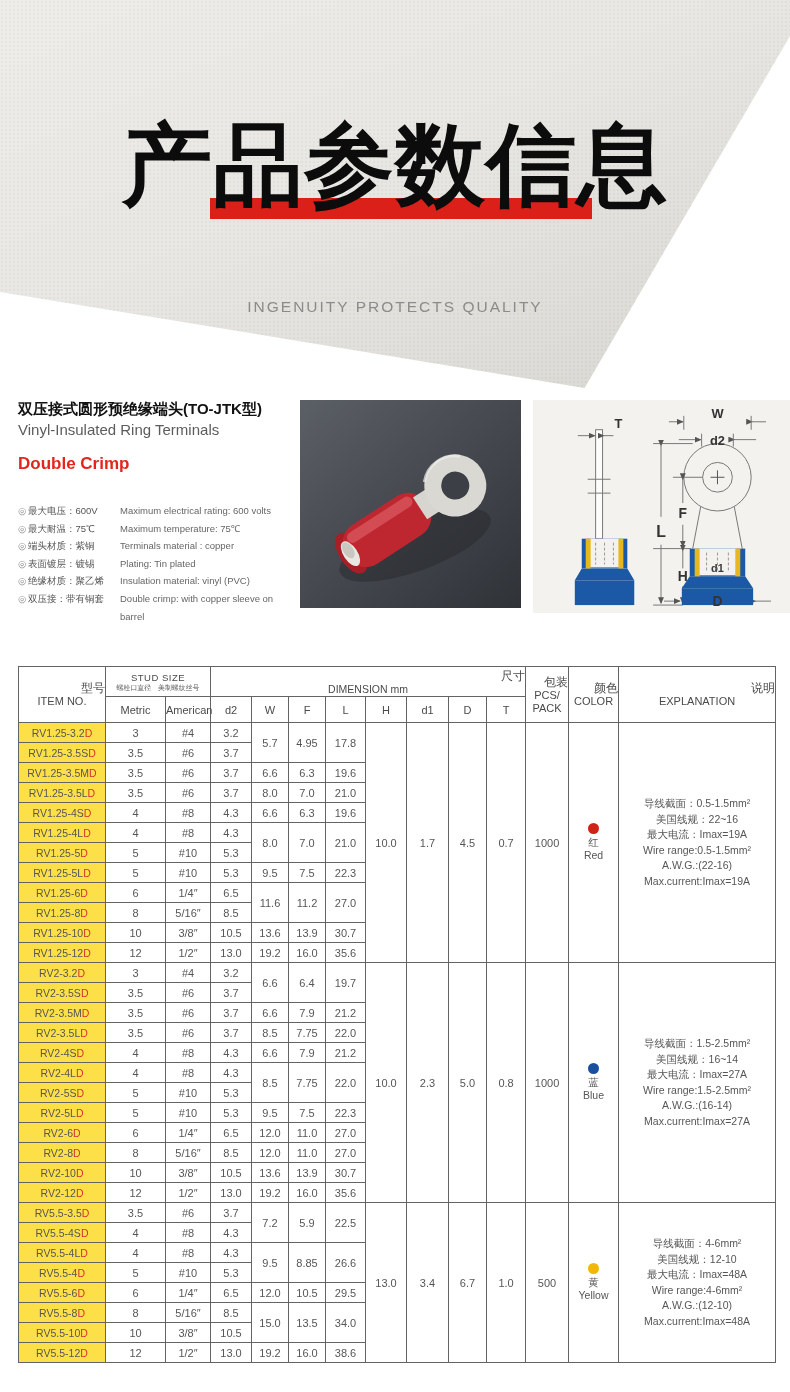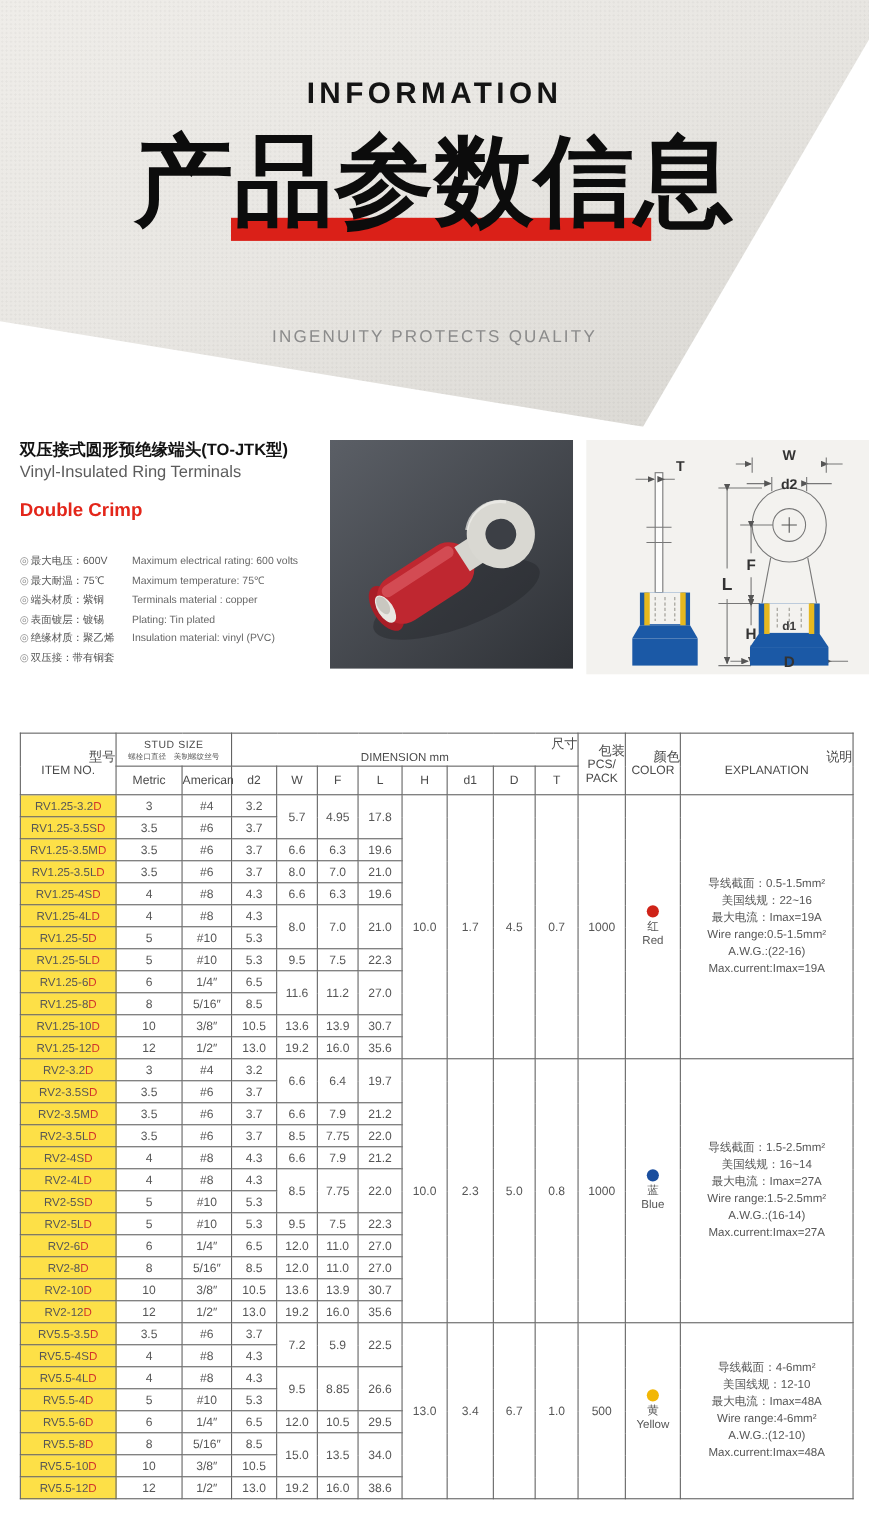--- a/index.html
+++ b/index.html
@@ -58,21 +58,20 @@
   td.expl-cell{text-align:left;padding-left:8px;font-size:10.5px;line-height:15.5px;color:#565656;}
 </style>
 </head>
 <body>
 
 <div class="page">
 
   <div class="hero">
     <div class="hero-texture"></div>
   </div>
-  <div class="hero-kicker">INFORMATION</div>
   <div class="hero-redbar"></div>
   <div class="hero-title">产品参数信息</div>
   <div class="hero-tagline">INGENUITY PROTECTS QUALITY</div>
 
   <div class="product-info">
     <div class="p-name-cn">双压接式圆形预绝缘端头(TO-JTK型)</div>
     <div class="p-name-en">Vinyl-Insulated Ring Terminals</div>
     <div class="p-name-sub">Double Crimp</div>
   </div>
   <div class="p-specs">
@@ -97,20 +96,21 @@
         <span class="spec-en">Plating: Tin plated</span>
       </div>
       <div class="spec-row">
         <span class="spec-bullet">◎</span>
         <span class="spec-cn">绝缘材质：聚乙烯</span>
         <span class="spec-en">Insulation material: vinyl (PVC)</span>
       </div>
       <div class="spec-row">
         <span class="spec-bullet">◎</span>
         <span class="spec-cn">双压接：带有铜套</span>
+        <span class="spec-en">Double crimp: with copper sleeve on barrel</span>
       </div>
     </div>
 
   <div class="photo">
     <svg width="221" height="208" viewBox="0 0 221 208">
       <defs>
         <linearGradient id="bgGrad" x1="0" y1="0" x2="1" y2="1">
           <stop offset="0" stop-color="#5b5f66"></stop>
             <stop offset="1" stop-color="#2f3237"></stop>
         </linearGradient>

